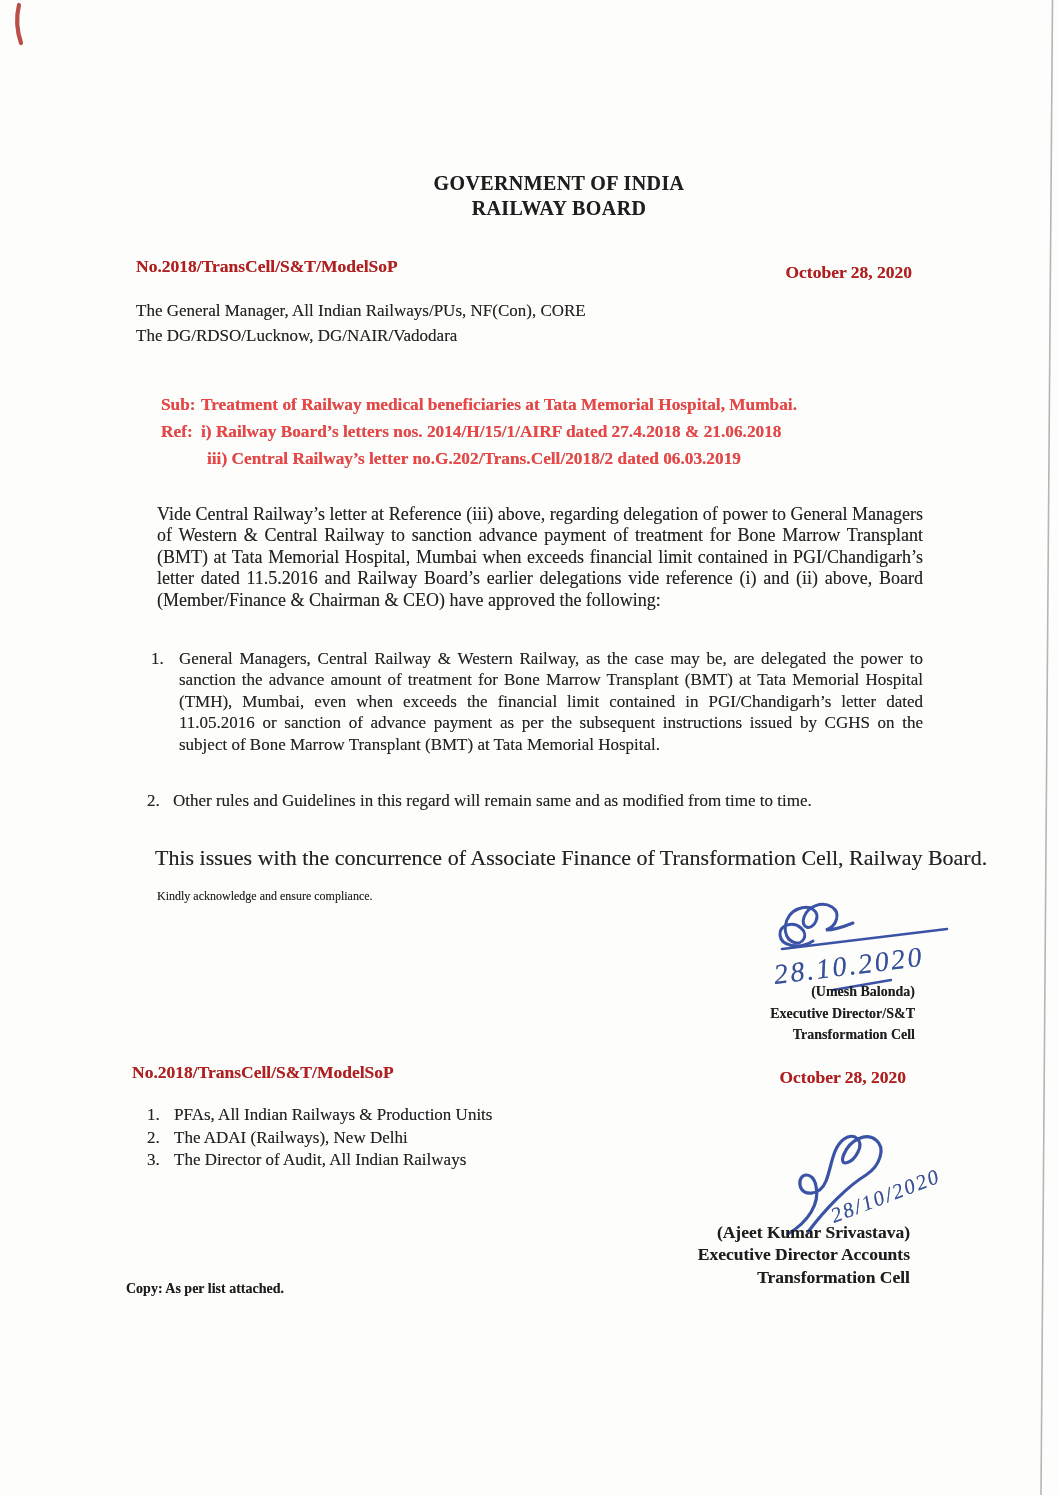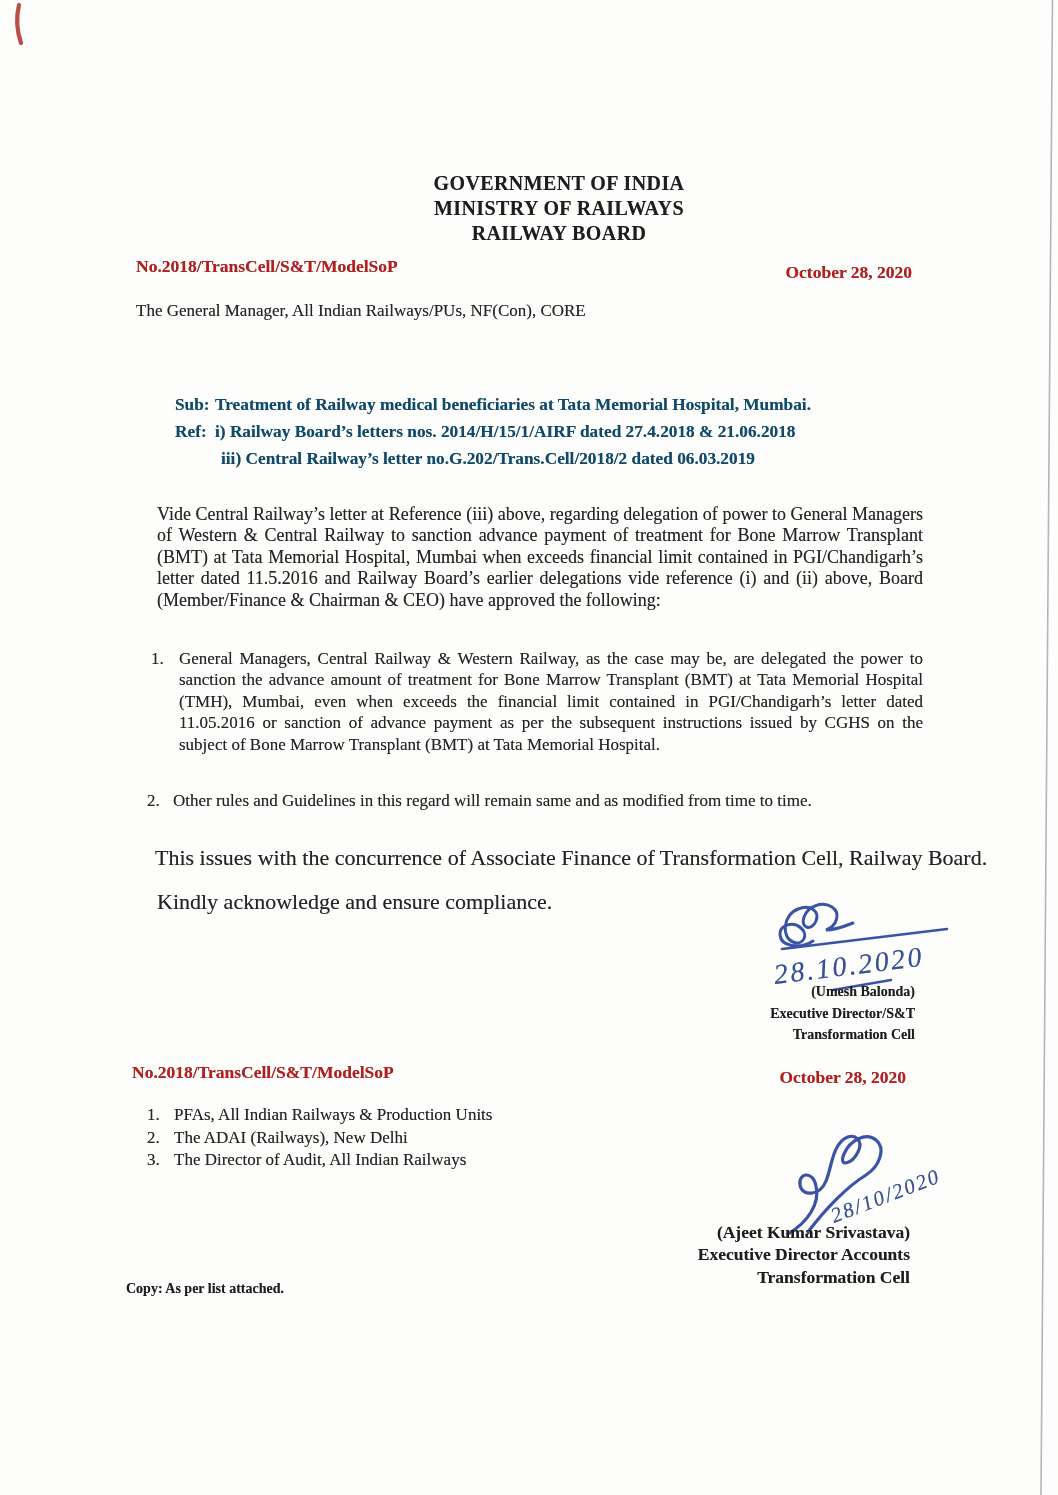--- a/index.html
+++ b/index.html
@@ -19,35 +19,35 @@
     font-weight:700;font-size:20px;line-height:24.8px;letter-spacing:.4px;color:#1e1e1e;}
 
   .refrow{display:flex;justify-content:space-between;font-weight:700;font-size:17.5px;color:#b91c1c;}
   #refrow1{top:256px;left:136px;width:776px;}
   #refrow1 .date{margin-top:6px;}
   #refrow2{top:1062px;left:132px;width:774px;}
   #refrow2 .date{margin-top:5px;}
 
   #addressees{top:299px;left:136px;font-size:17px;line-height:24.6px;}
 
-  #subref{top:391px;left:161px;width:762px;font-weight:700;font-size:17.3px;line-height:27px;color:#0c4a6e;margin-left:14px;}
+  #subref{top:391px;left:161px;width:762px;font-weight:700;font-size:17.3px;line-height:27px;color:#ef4444;}
   .sr-row{display:flex;}
   .sr-label{flex:0 0 40px;}
   .ref-ind-2{padding-left:11px;}
   .ref-ind-3{padding-left:6px;}
 
   #para1{top:504px;left:157px;width:766px;font-size:18px;line-height:21.4px;text-align:justify;}
   .num-item{display:flex;font-size:17px;line-height:21.4px;}
   #item1{top:648px;left:151px;width:772px;}
   #item1 .li-num{flex:0 0 28px;}
   #item1 .li-text{text-align:justify;}
   #item2{top:790px;left:147px;width:776px;}
   #item2 .li-num{flex:0 0 26px;}
   #para2{top:845px;left:155px;font-size:22px;}
-  #para3{top:889px;left:157px;font-size:22px;}
+  #para3{top:889px;left:157px;font-size:12px;}
 
   .sig-text{text-align:right;font-weight:700;color:#1d1d1d;}
   #sig1-ink{top:896px;left:763px;}
   #sig1-text{top:981px;right:143px;font-size:14px;line-height:21.6px;}
   #sig2-ink{top:1130px;left:772px;}
   #sig2-text{top:1221px;right:148px;font-size:17.5px;line-height:22.3px;}
 
   #distribution{top:1104px;left:147px;font-size:17px;line-height:22.7px;}
   .dist-row{display:flex;}
   .dist-num{flex:0 0 27px;}
@@ -61,31 +61,31 @@
 
 <div class="page">
 
   <svg id="artifacts" width="1058" height="1495" viewBox="0 0 1058 1495">
     <path d="M 19,5 C 16,17 17,31 21,43" stroke="#b0362f" stroke-width="4.2" fill="none" stroke-linecap="round" opacity="0.88"></path>
     <line x1="1052.5" y1="0" x2="1041" y2="1495" stroke="#a9afb2" stroke-width="1.6" opacity="0.9"></line>
   </svg>
 
   <div id="letterhead" class="abs">
     <div>GOVERNMENT OF INDIA</div>
-    <div>MINISTRY OF RAILWAYS</div>
     <div>RAILWAY BOARD</div>
   </div>
 
   <div id="refrow1" class="abs refrow">
     <span>No.2018/TransCell/S&amp;T/ModelSoP</span>
     <span class="date">October 28, 2020</span>
   </div>
 
   <div id="addressees" class="abs">
     <div>The General Manager, All Indian Railways/PUs, NF(Con), CORE</div>
+    <div>The DG/RDSO/Lucknow, DG/NAIR/Vadodara</div>
   </div>
 
   <div id="subref" class="abs">
     <div class="sr-row">
       <span class="sr-label">Sub:</span>
       <span>Treatment of Railway medical beneficiaries at Tata Memorial Hospital, Mumbai.</span>
     </div>
     <div class="sr-row">
       <span class="sr-label">Ref:</span>
       <span>

